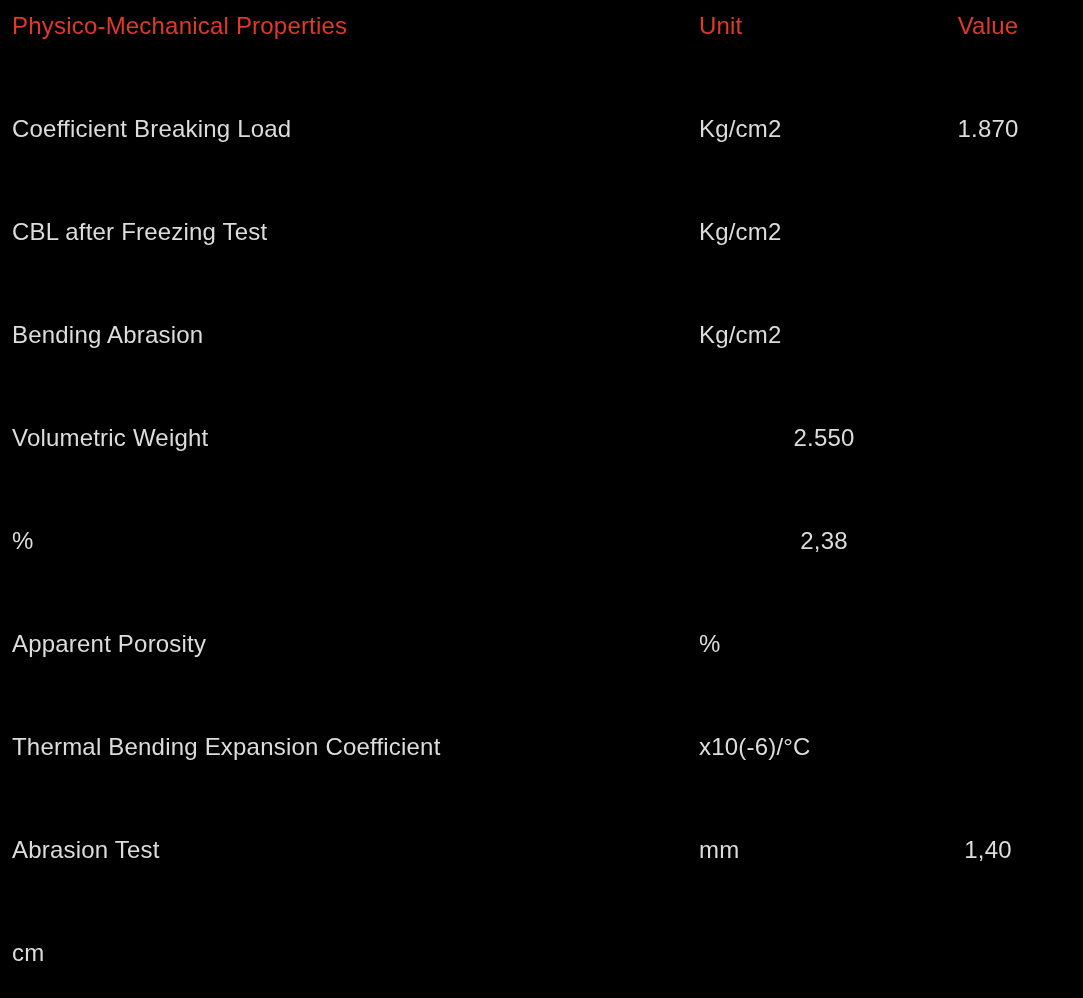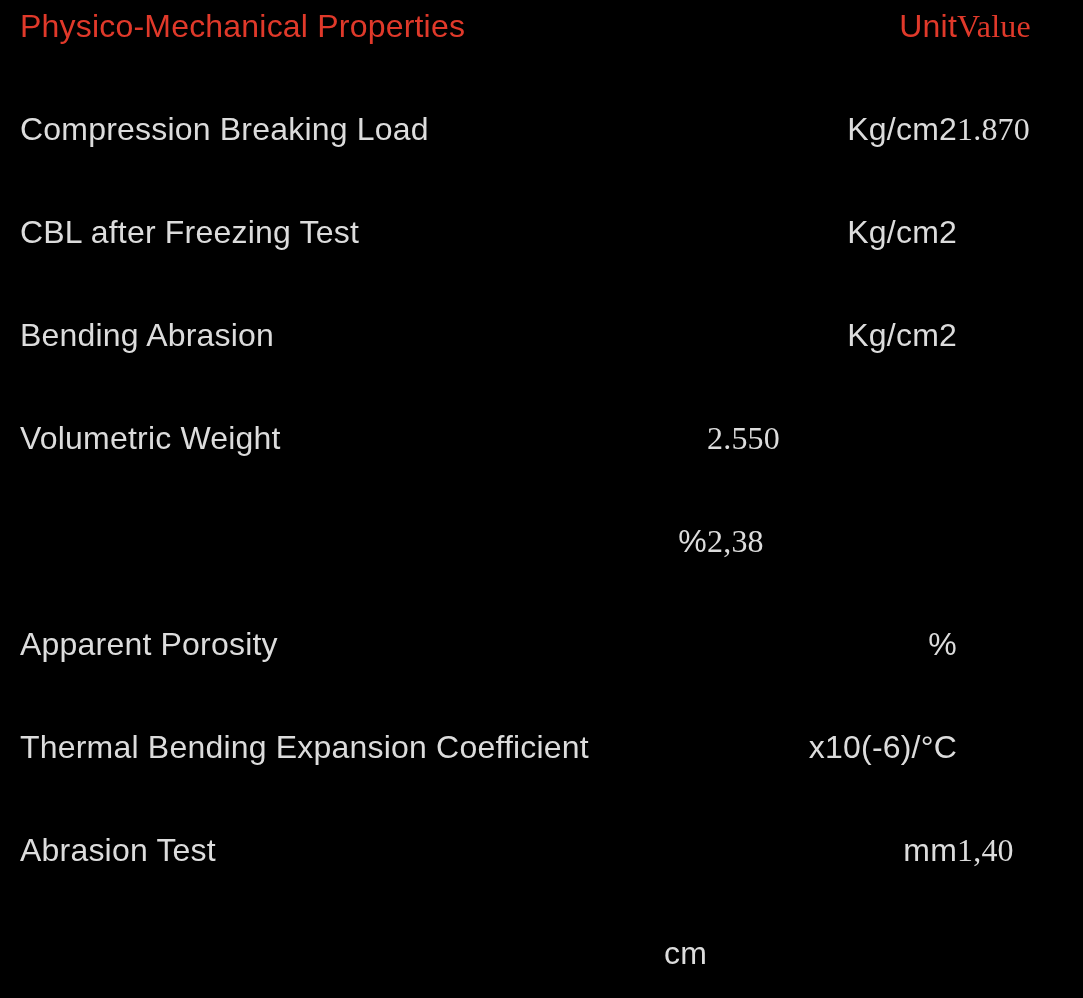--- a/index.html
+++ b/index.html
@@ -14,64 +14,63 @@
     font-family: "Liberation Sans", "DejaVu Sans", sans-serif;
   }
   .props-table {
     width: 1083px;
     height: 998px;
     box-sizing: border-box;
   }
   .row {
     display: grid;
     grid-template-columns: 687px 250px 78px;
-    padding-left: 20px;
+    padding-left: 12px;
     padding-right: 48px;
     box-sizing: border-box;
     align-items: center;
     height: 103px;
-    font-size: 32px;
+    font-size: 24px;
     line-height: 36px;
     color: #dcdcdc;
     letter-spacing: 0.2px;
   }
   .row.header {
     height: 77px;
     align-items: start;
     padding-top: 8px;
     color: #e0392a;
   }
   .cell-property {
     text-align: left;
     white-space: nowrap;
     overflow: hidden;
   }
   .cell-unit {
-    text-align: right;
+    text-align: left;
     white-space: nowrap;
   }
   .cell-value {
-    text-align: left;
+    text-align: center;
     white-space: nowrap;
-    font-family: Liberation Serif, serif;
   }
 </style>
 </head>
 <body>
 
 <div class="props-table">
 
   <div class="row header">
     <div class="cell-property">Physico-Mechanical Properties</div>
     <div class="cell-unit">Unit</div>
     <div class="cell-value">Value</div>
   </div>
 
   <div class="row">
-    <div class="cell-property">Compression Breaking Load</div>
+    <div class="cell-property">Coefficient Breaking Load</div>
     <div class="cell-unit">Kg/cm2</div>
     <div class="cell-value">1.870</div>
   </div>
 
   <div class="row">
     <div class="cell-property">CBL after Freezing Test</div>
     <div class="cell-unit">Kg/cm2</div>
     <div class="cell-value"></div>
   </div>
 

